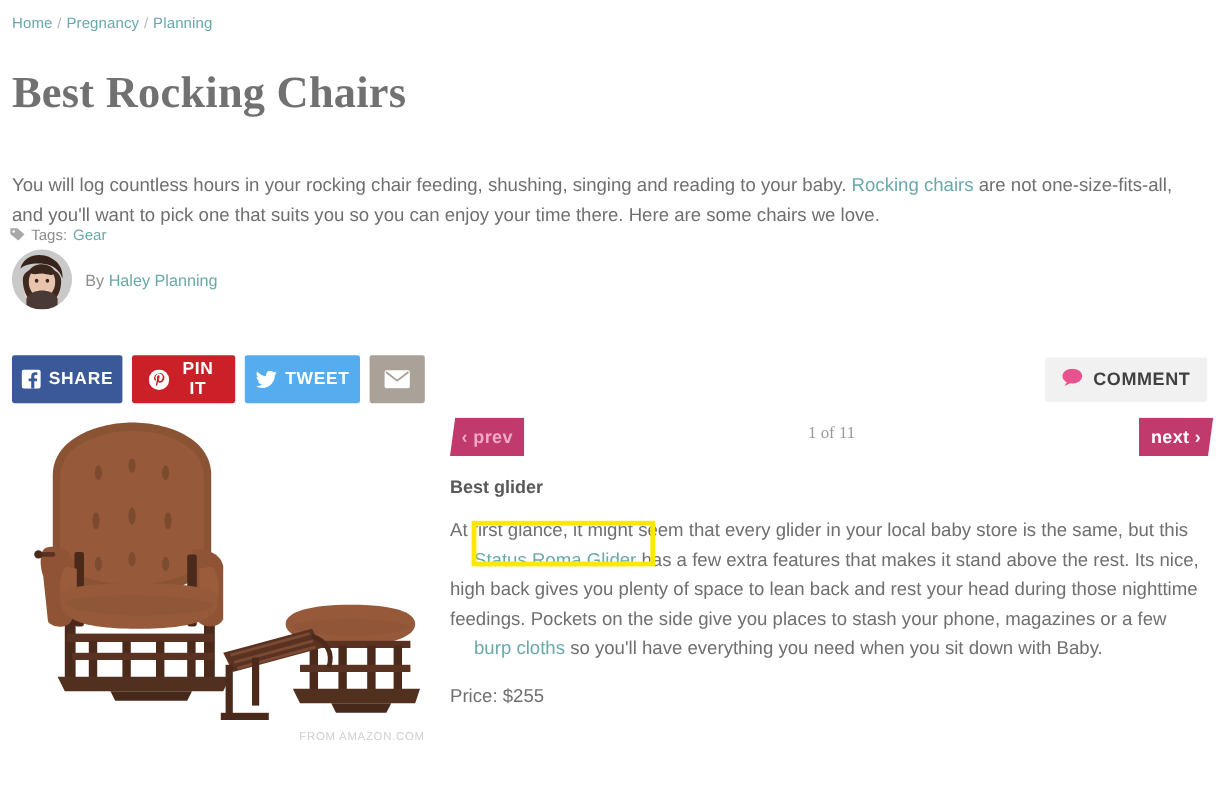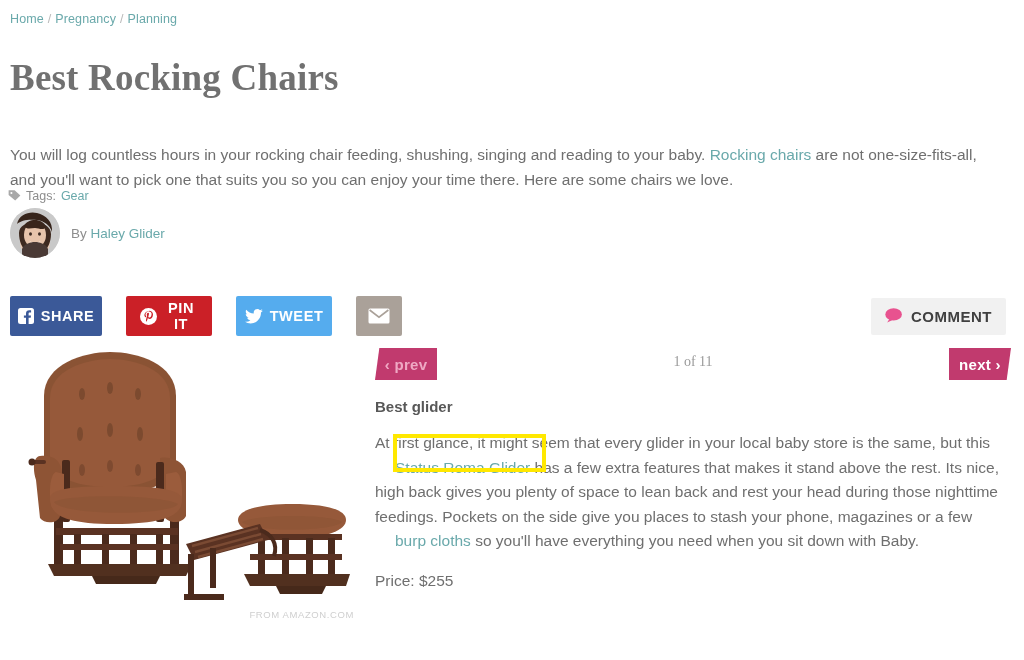--- a/index.html
+++ b/index.html
@@ -48,21 +48,21 @@
   .avatar {
     width:50px; height:50px; border-radius:50%;
     background:#cfcfcf;
     overflow:hidden; position:relative; flex:0 0 auto;
   }
   .avatar svg { display:block; }
   .byline-text { font-size:13.5px; color:#8d8d8d; }
   .byline-text a { color:#6aa9ab; text-decoration:none; }
 
   
-  .share-row { position:absolute; left:10px; top:296px; display:flex; gap:24px; }
+  .share-row { position:absolute; left:10px; top:296px; display:flex; gap:8px; }
   .sbtn {
     height:40px; border:0; border-radius:2px;
     display:flex; align-items:center; justify-content:center; gap:7px;
     color:#fff; font-size:14.5px; font-weight:bold; letter-spacing:.6px;
     padding:0 14px; cursor:pointer; font-family:"Liberation Sans", sans-serif;
   }
   .sbtn svg { display:block; }
   .sbtn.fb { background:#3b5998; width:92px; }
   .sbtn.pin { background:#cb2027; width:86px; }
   .sbtn.tw { background:#55acee; width:96px; }
@@ -163,21 +163,21 @@
         <path d="M14 18 C18 10, 33 10, 36 19 C33 23, 29 20, 25 20 C21 20, 17 22, 14 18 Z" fill="#3a261c"></path>
         <ellipse cx="20.5" cy="26" rx="1.5" ry="1.7" fill="#3b2a22"></ellipse>
         <ellipse cx="29.5" cy="26" rx="1.5" ry="1.7" fill="#3b2a22"></ellipse>
         <path d="M19 33 Q25 38 31 33 Q25 36.5 19 33 Z" fill="#ffffff"></path>
         <path d="M12 41 C14 36, 20 34, 25 34 C30 34, 36 36, 38 41 L38 50 L12 50 Z" fill="#4a3a35"></path>
         <path d="M7 16 C9 6, 20 3, 27 5 C36 7, 43 14, 42 24 C40 17, 34 13, 27 12 C19 11, 11 12, 7 16 Z" fill="#36241b"></path>
       </svg>
     </div>
     <div class="byline-text">
       <span>By</span>
-      <a href="#">Haley Glider</a>
+      <a href="#">Haley Planning</a>
     </div>
   </div>
 
   <div class="share-row">
     <button class="sbtn fb">
       <span>
         <svg width="16" height="16" viewBox="0 0 16 16">
             <rect x="0" y="0" width="16" height="16" rx="2.5" fill="#fff"></rect>
             <path d="M10.6 16V9.8h2.1l.3-2.4h-2.4V5.8c0-.7.2-1.2 1.2-1.2h1.3V2.4c-.2 0-1-.1-1.9-.1-1.9 0-3.2 1.1-3.2 3.2v1.9H5.9v2.4h2.1V16z" fill="#3b5998"></path>
           </svg>

